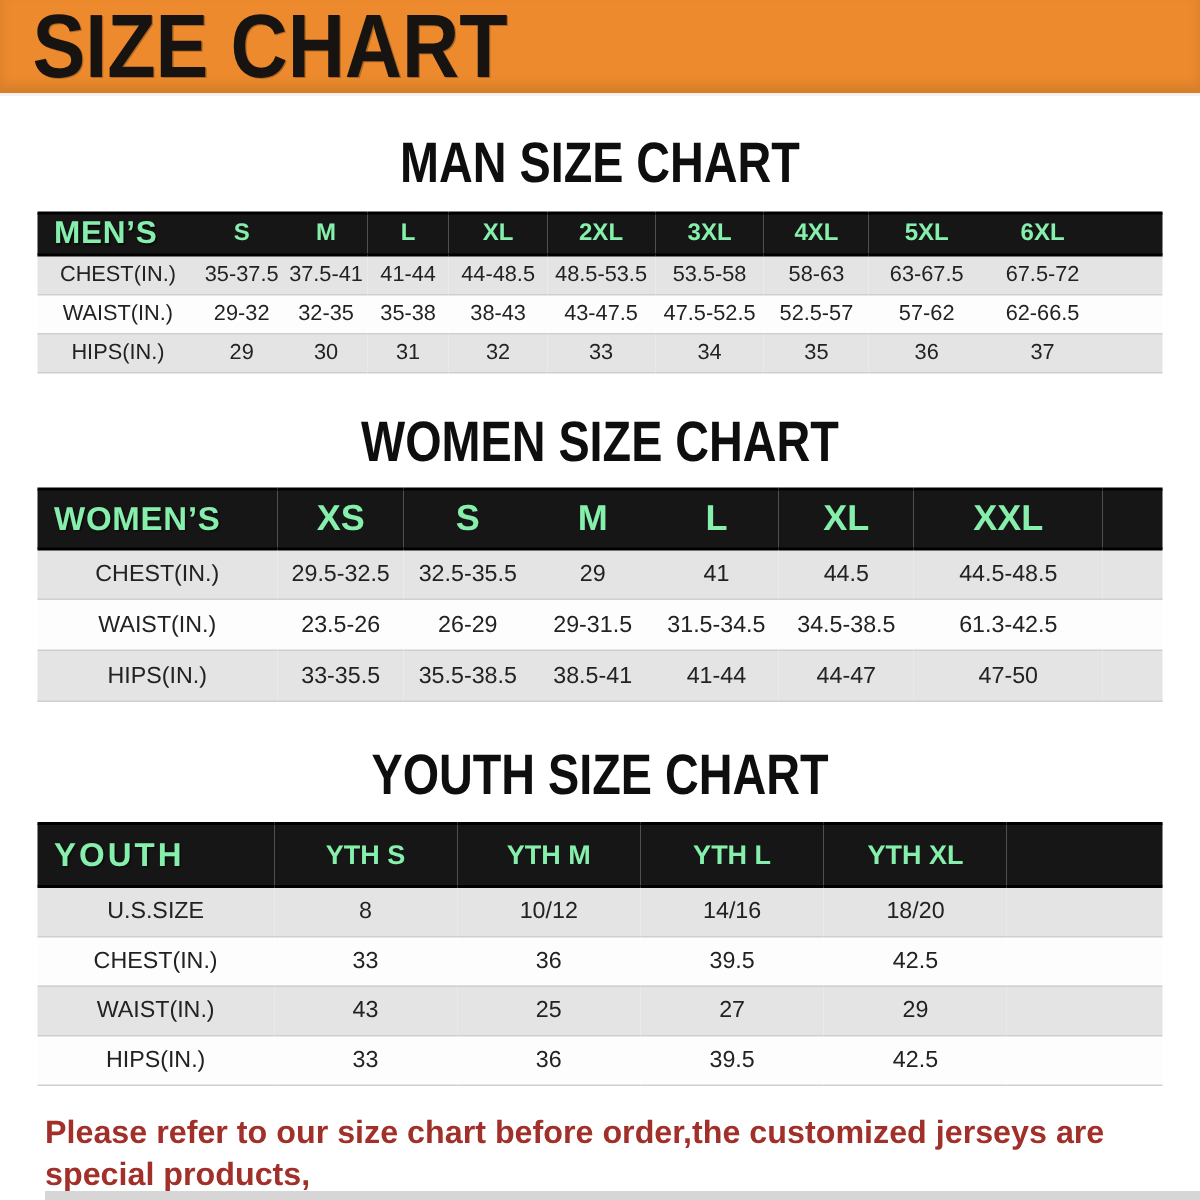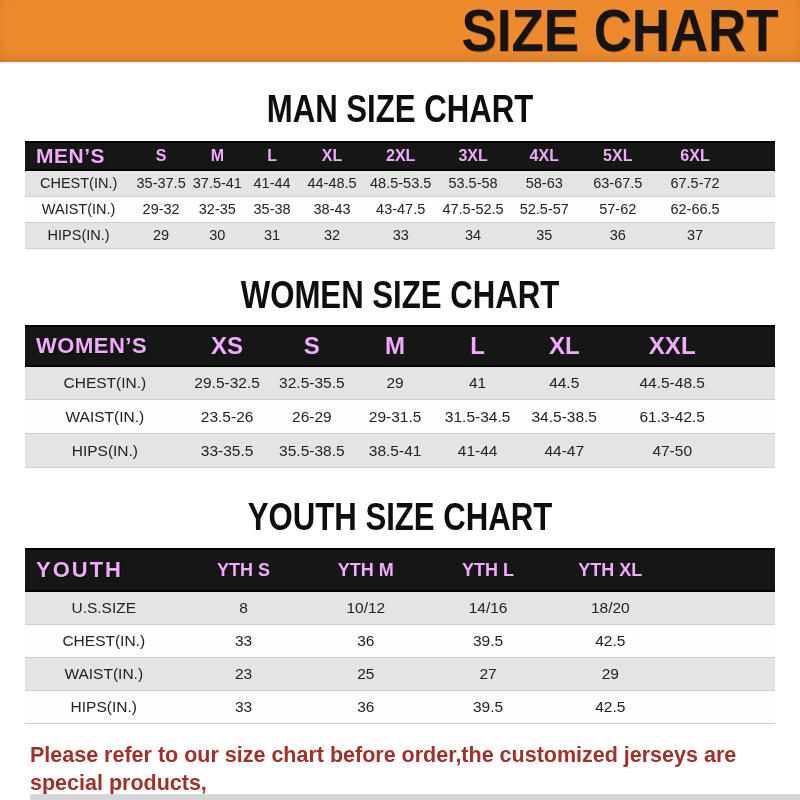--- a/index.html
+++ b/index.html
@@ -13,21 +13,21 @@
   body{
     width:800px;height:800px;position:relative;overflow:hidden;
     background:#ffffff;
     font-family:"Liberation Sans", sans-serif;
     color:#1c1c1c;
   }
   
   .banner{
     height:64px;
     background:var(--banner_bg,#ec8a2d);
-    display:flex;align-items:center;justify-content:flex-end;
+    display:flex;align-items:center;justify-content:flex-start;
     box-shadow:inset 0 -5px 8px rgba(0,0,0,0.10);
     border-bottom:2px solid #f2f2f2;
   }
   .banner h1{
     margin:0;
     font-size:60px;
     font-weight:800;
     letter-spacing:0px;
     color:#161310;
     line-height:1;
@@ -49,21 +49,21 @@
   .heading-wrap-youth{margin:30px 0 12px;}
   
   .size-table{
     width:750px;
     margin:0 auto;
     border-collapse:collapse;
     table-layout:fixed;
   }
   .size-table th{
     background:var(--bar_bg,#161616);
-    color:#f0abfc;
+    color:#86efac;
     font-weight:600;
     padding:0;
     text-align:center;
     border-top:2px solid #000;
     border-bottom:2px solid #000;
   }
   .size-table th.corner{
     text-align:left;
     padding-left:11px;
     font-weight:800;
@@ -289,21 +289,21 @@
         <tr>
           <td class="row-label">CHEST(IN.)</td>
           <td>33</td>
           <td>36</td>
           <td>39.5</td>
           <td>42.5</td>
           <td></td>
         </tr>
         <tr>
           <td class="row-label">WAIST(IN.)</td>
-          <td>23</td>
+          <td>43</td>
           <td>25</td>
           <td>27</td>
           <td>29</td>
           <td></td>
         </tr>
         <tr>
           <td class="row-label">HIPS(IN.)</td>
           <td>33</td>
           <td>36</td>
           <td>39.5</td>

